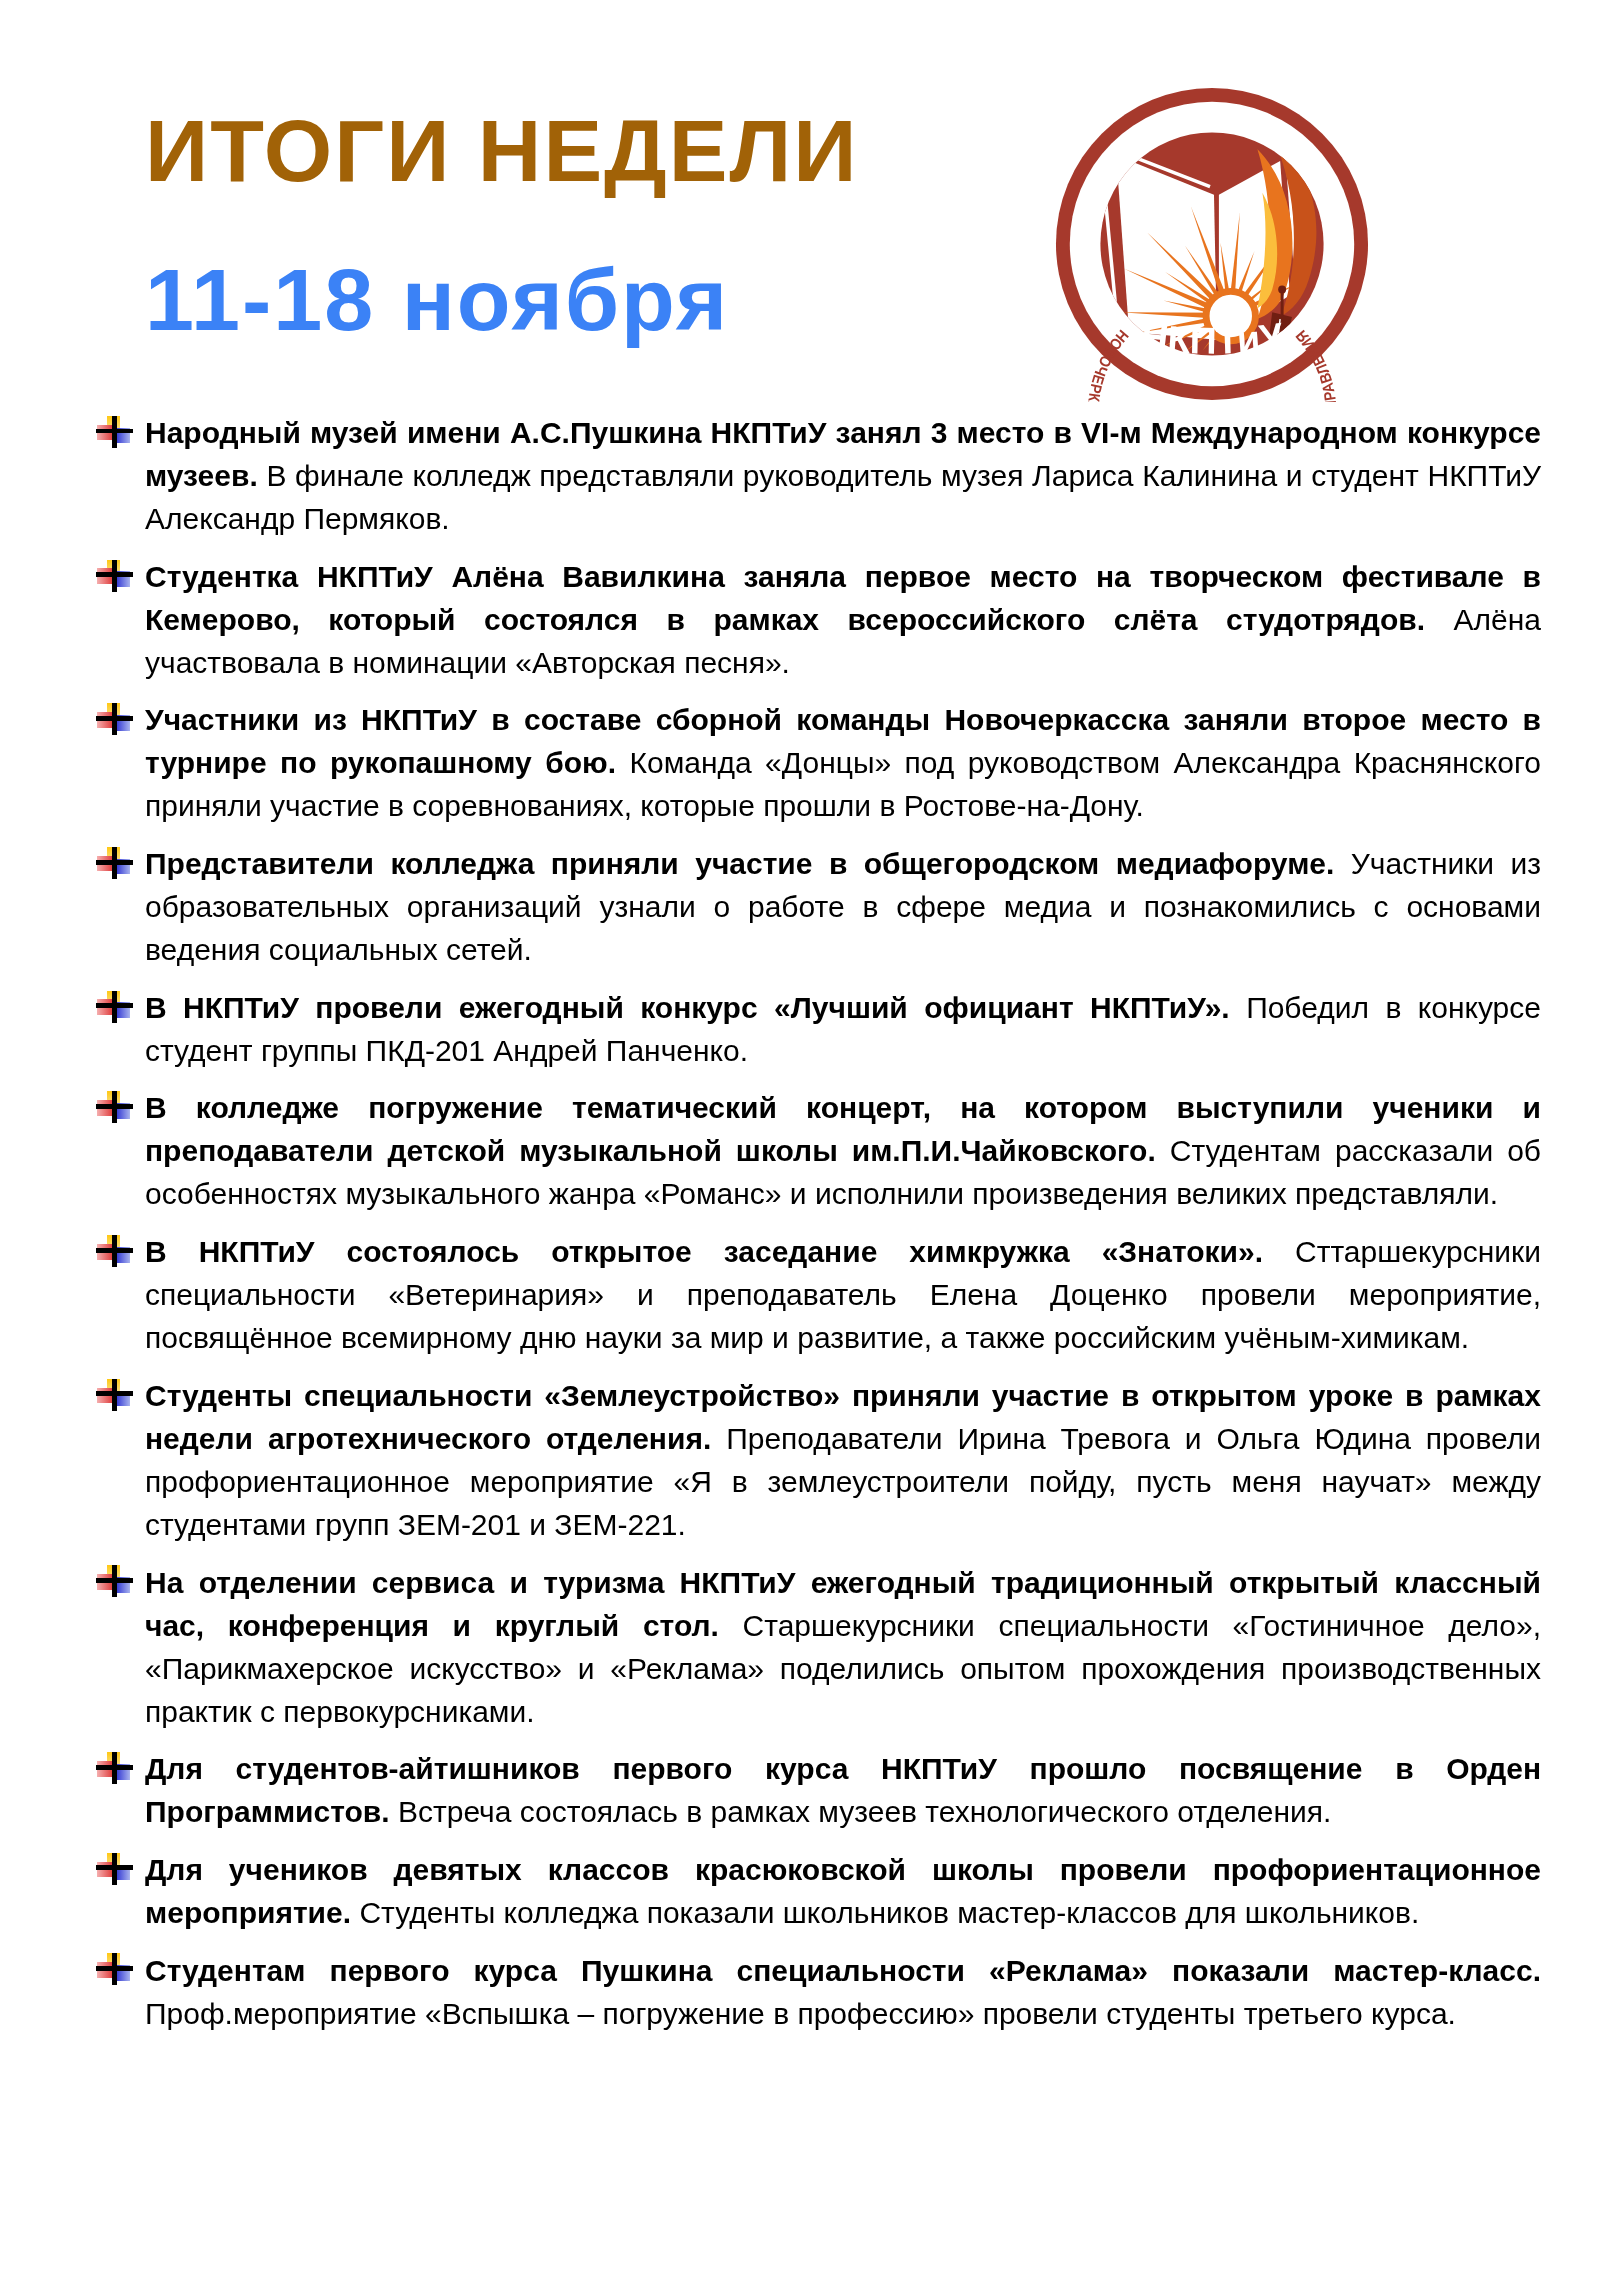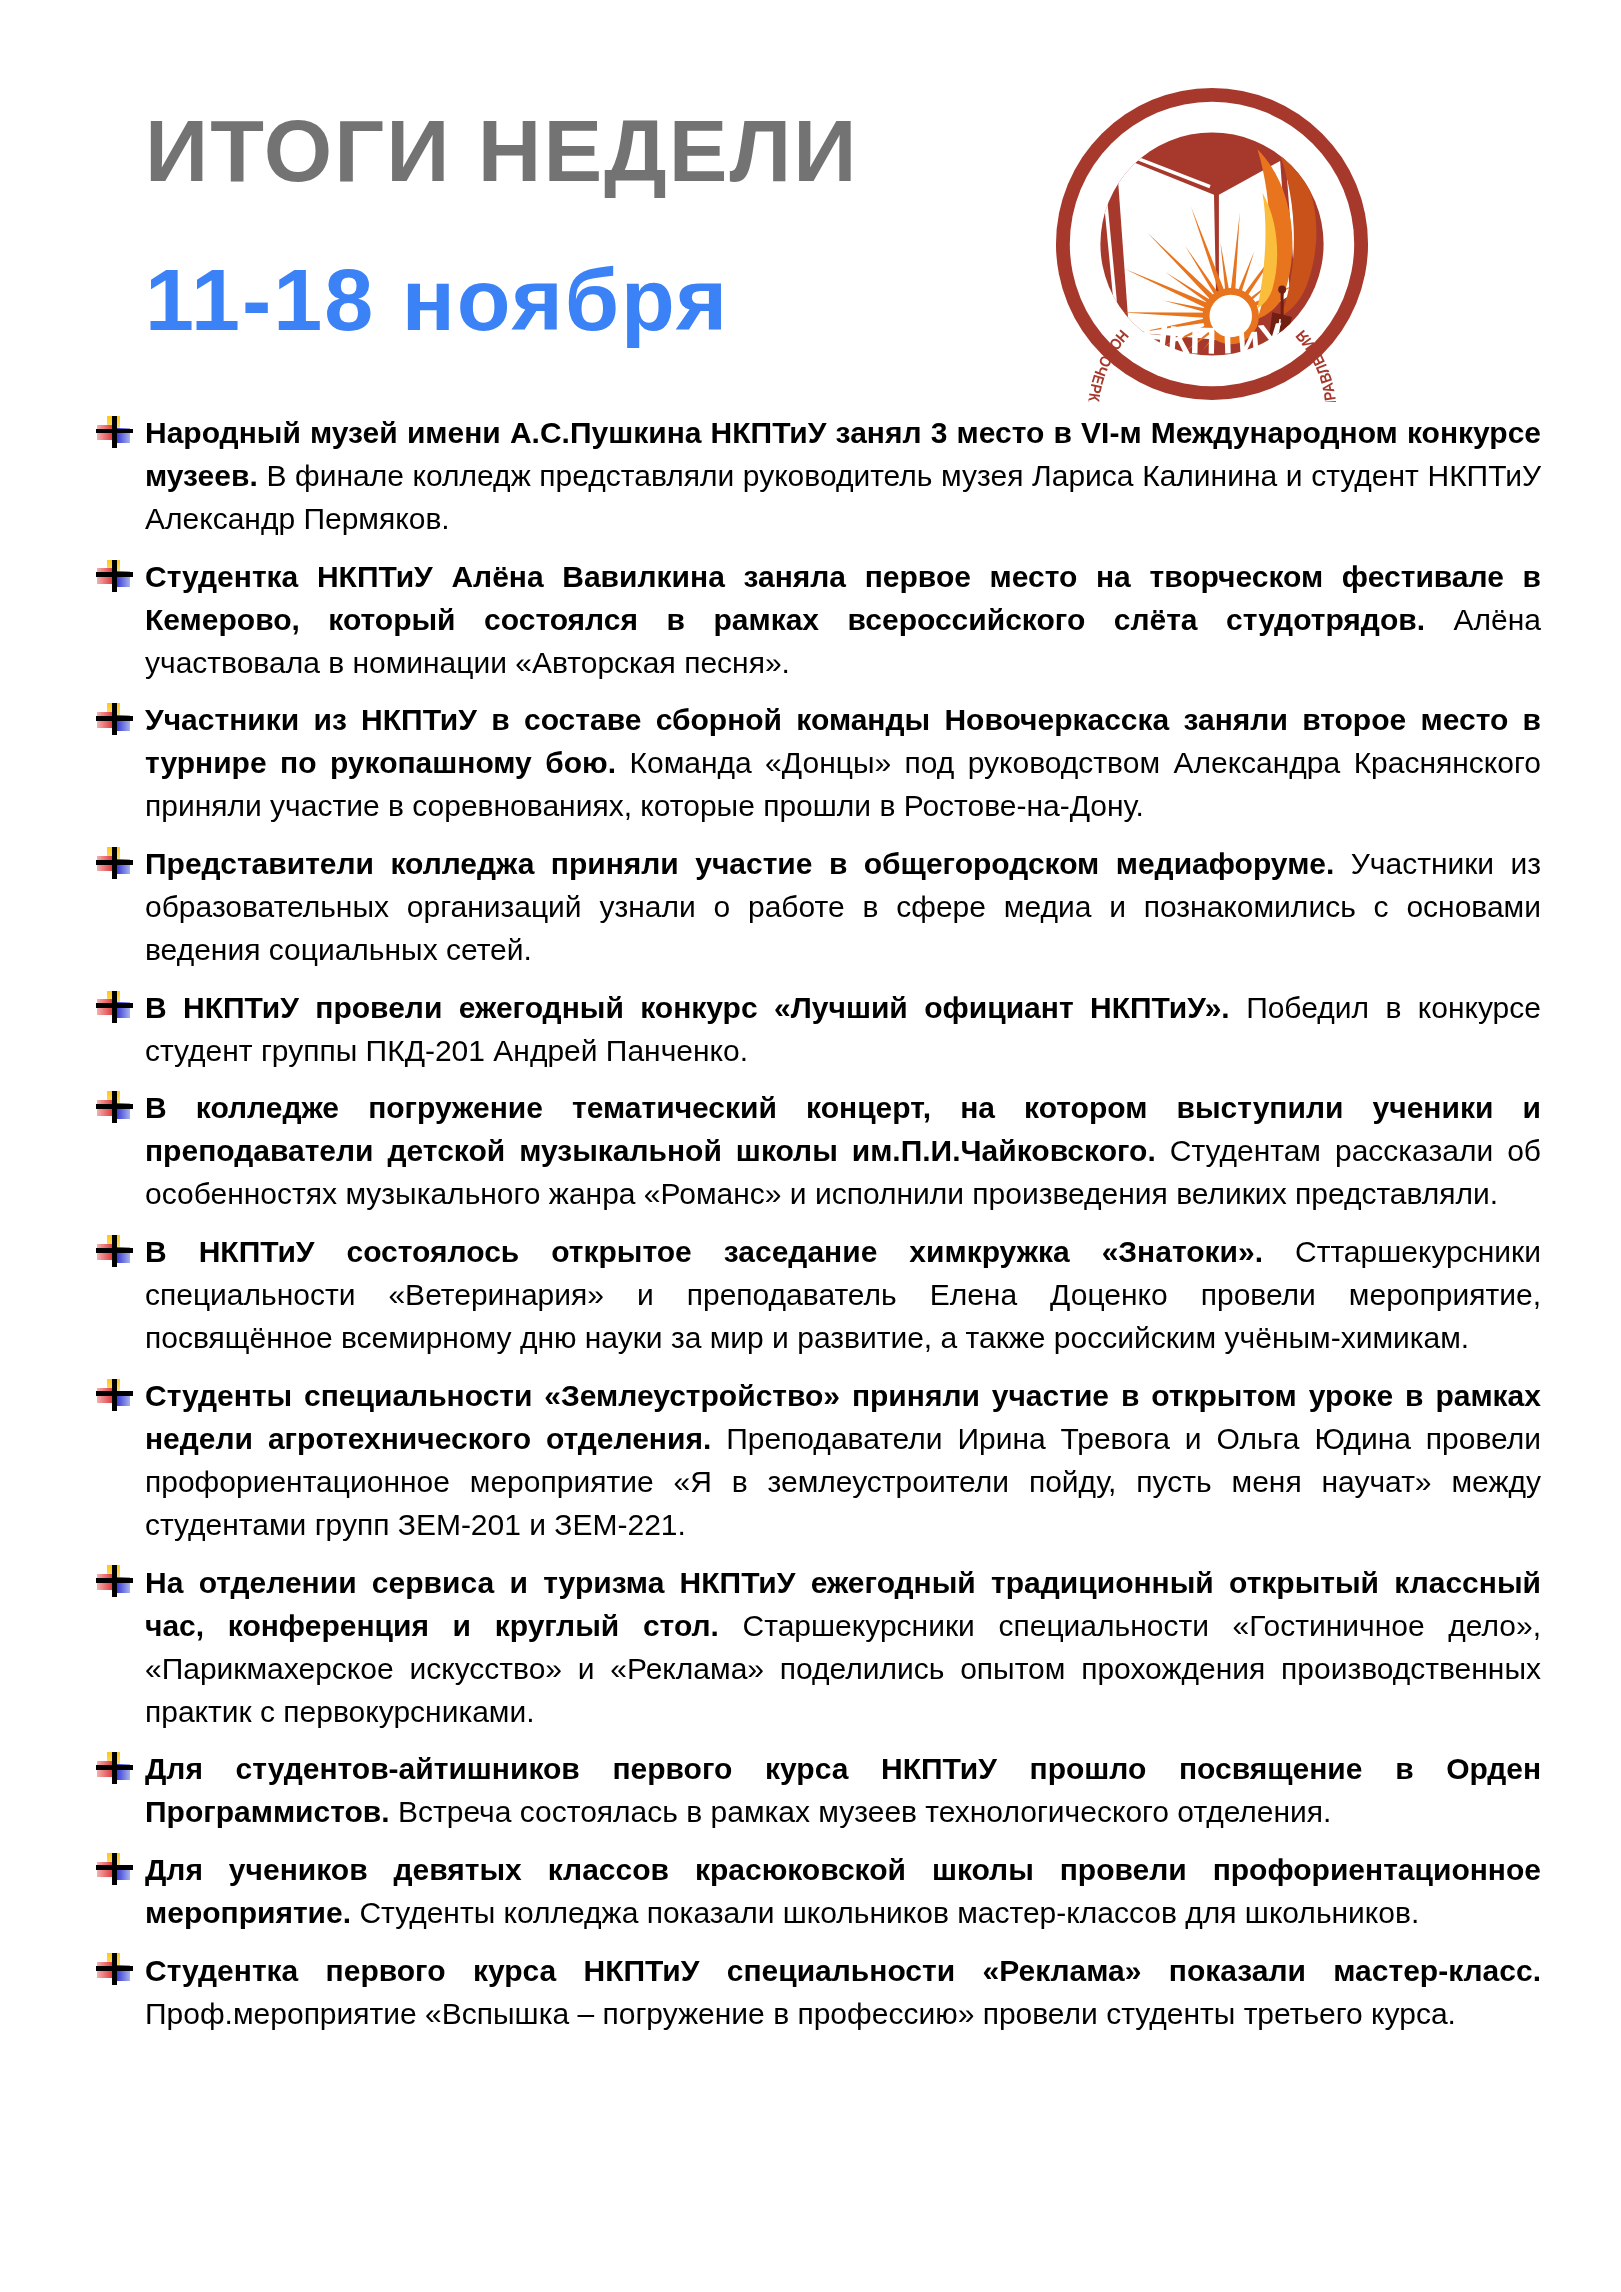--- a/index.html
+++ b/index.html
@@ -40,21 +40,21 @@
     background:linear-gradient(90deg,#1418cc 0%,#a9b4ee 100%);}
   .bullet .bar-v{left:15.7px;top:0;width:4.9px;height:32px;background:#000;}
   .bullet .bar-h{left:0;top:12.7px;width:37px;height:4.9px;background:#000;}
 </style>
 </head>
 <body>
 
 <div class="page">
 
   <div class="titles">
-    <div class="page-title" style="color: #737373;">ИТОГИ НЕДЕЛИ</div>
+    <div class="page-title" style="color: #a16207;">ИТОГИ НЕДЕЛИ</div>
     <div class="page-subtitle" style="color: #3b82f6;">11-18 ноября</div>
   </div>
 
   <div class="logo">
     <svg viewBox="0 0 320 320" xmlns="http://www.w3.org/2000/svg">
       <defs>
         <clipPath id="discClip">
             <circle cx="160" cy="160" r="113"></circle>
           </clipPath>
       </defs>
@@ -241,17 +241,17 @@
   </div>
 
   <div class="news-item">
     <span class="bullet">
       <span class="b-y"></span>
           <span class="b-r"></span>
           <span class="b-b"></span>
       <span class="bar-v"></span>
           <span class="bar-h"></span>
     </span>
-    <p class="news-text"><b class="lead">Студентка первого курса НКПТиУ специальности «Реклама» показали мастер-класс.</b> <span class="rest">Проф.мероприятие «Вспышка – погружение в профессию» провели студенты третьего курса.</span></p>
+    <p class="news-text"><b class="lead">Студентам первого курса Пушкина специальности «Реклама» показали мастер-класс.</b> <span class="rest">Проф.мероприятие «Вспышка – погружение в профессию» провели студенты третьего курса.</span></p>
   </div>
 </div>
 </div>
 
 
 </body></html>

